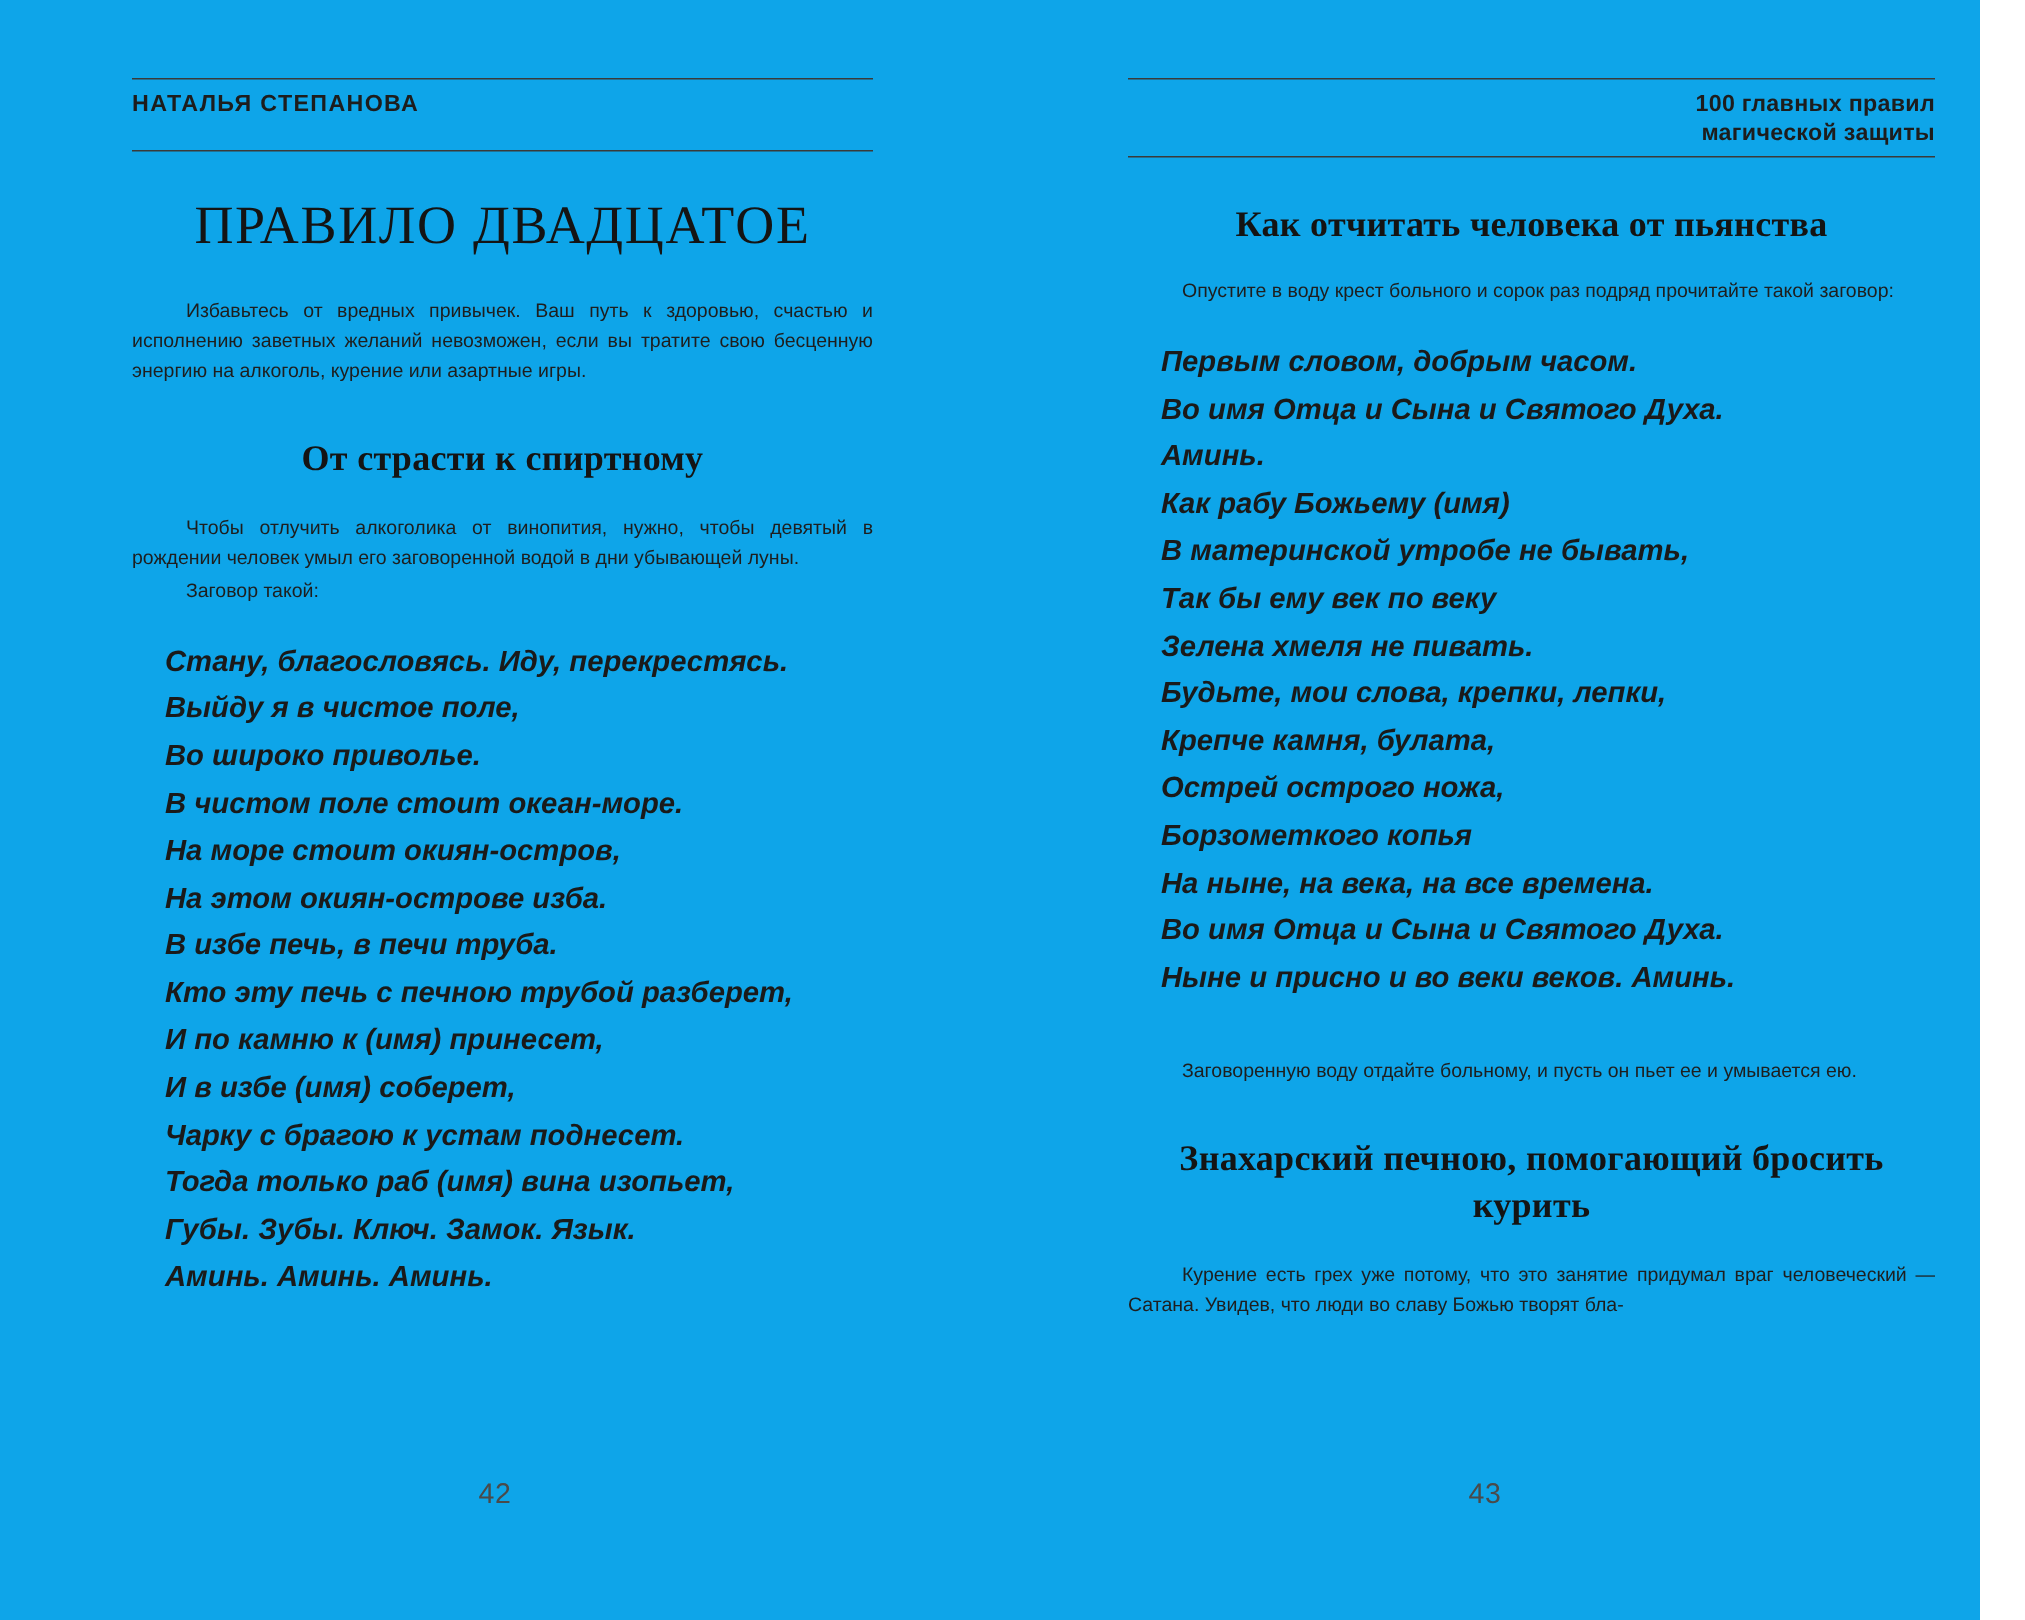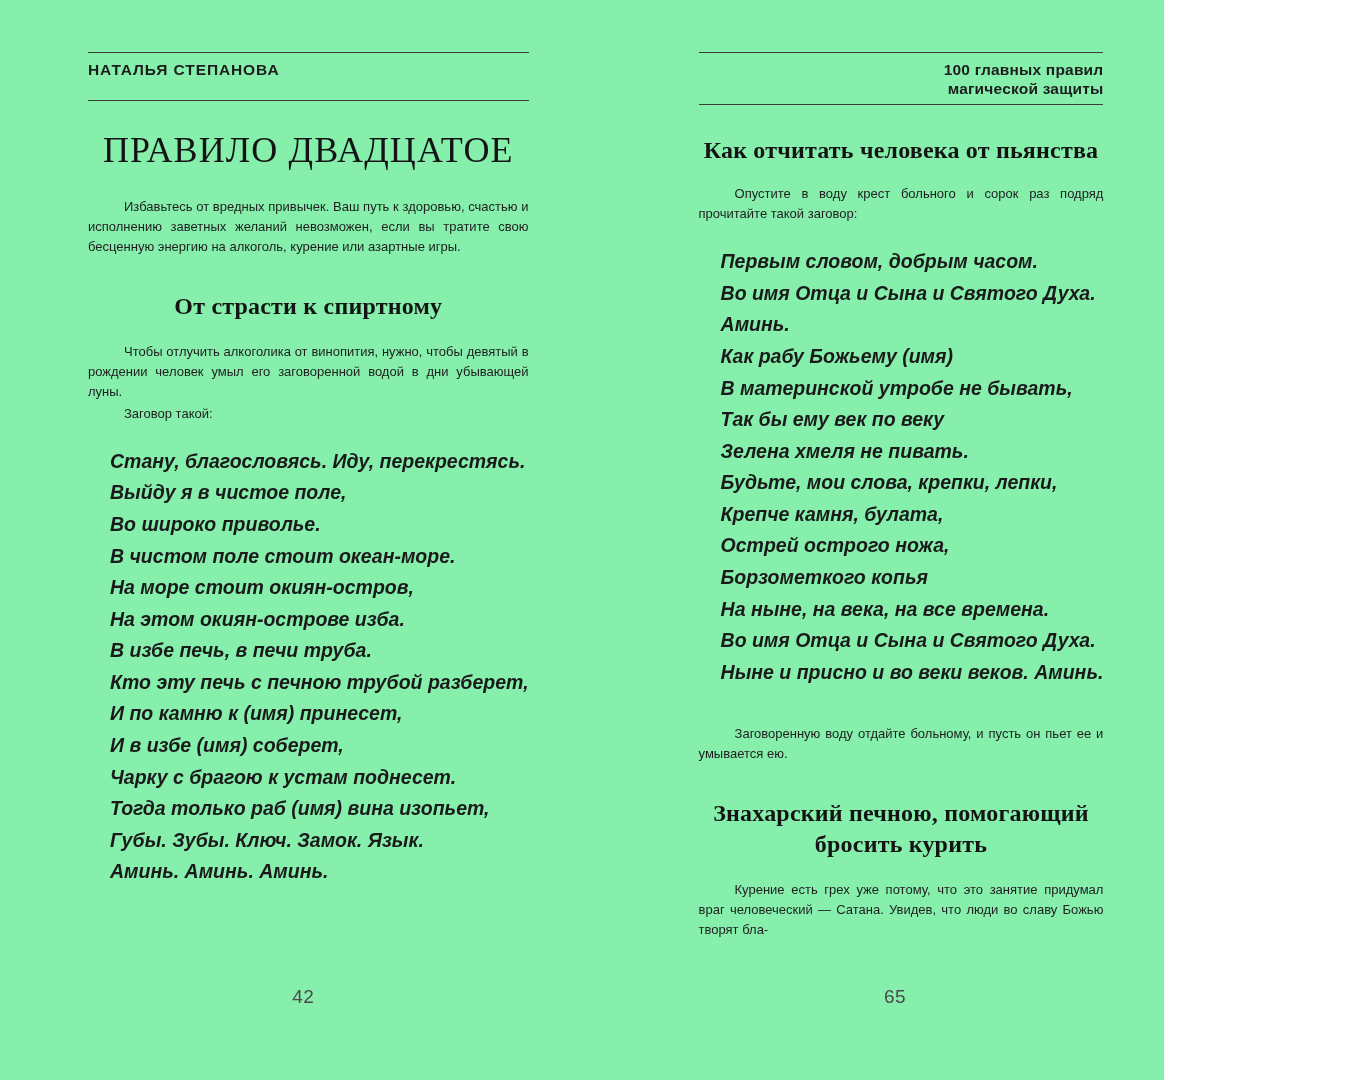--- a/index.html
+++ b/index.html
@@ -3,42 +3,42 @@
 <meta charset="utf-8">
 <title>Book spread 42-43</title>
 <style>
   html, body {
     margin: 0;
     padding: 0;
     background: #ffffff;
   }
   .page-scan {
     position: relative;
-    width: 1164px;
+    width: 1320px;
     height: 1080px;
-    background: #86efac;
+    background: #0ea5e9;
     overflow: hidden;
     font-family: "Liberation Sans", sans-serif;
     color: #1b1b1b;
   }
 
   
   .spread {
     position: absolute;
     inset: 0;
     display: flex;
   }
   .page {
     position: relative;
     box-sizing: border-box;
     flex: 1 1 50%;
     height: 100%;
   }
   .page-left  { padding: 52px 78px 0 88px; }
-  .page-right { padding: 52px 80px 0 92px; }
+  .page-right { padding: 52px 30px 0 92px; }
 
   .text-col {
     position: relative;
     width: 100%;
     height: 880px;
   }
 
   
   .runhead {
     position: relative;
@@ -199,17 +199,17 @@
         <div class="gap-sm"></div>
 
         <p class="body-p">Заговоренную воду отдайте больному, и пусть он пьет ее и умывается ею.</p>
 
         <h2 class="sub-title">Знахарский печною, помогающий бросить курить</h2>
 
         <p class="body-p last">Курение есть грех уже потому, что это занятие придумал враг человеческий — Сатана. Увидев, что люди во славу Божью творят бла-</p>
 
       </div>
 
-      <div class="folio">65</div>
+      <div class="folio">43</div>
     </div>
 
   </div>
 </div>
 
 </body></html>

